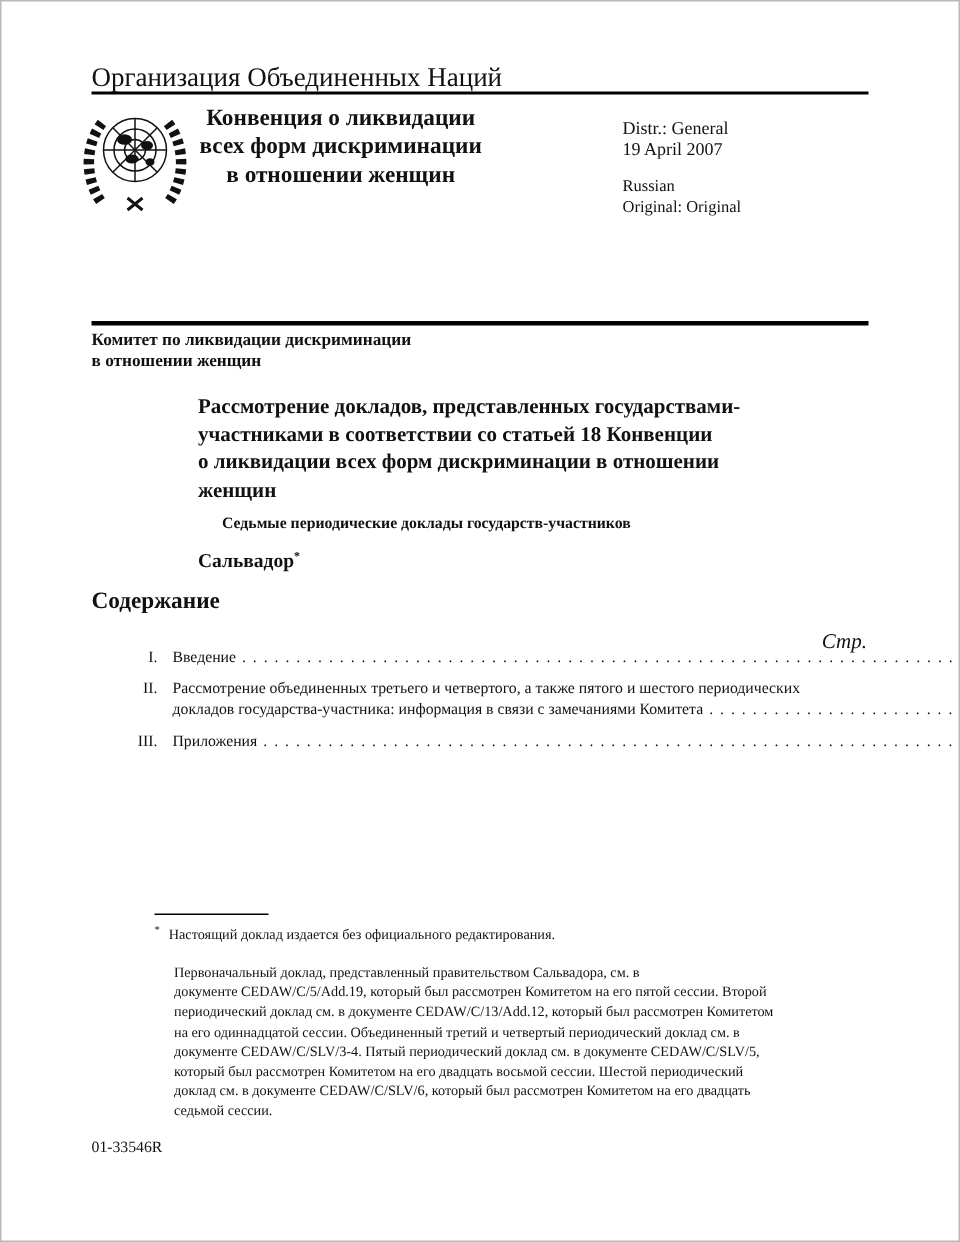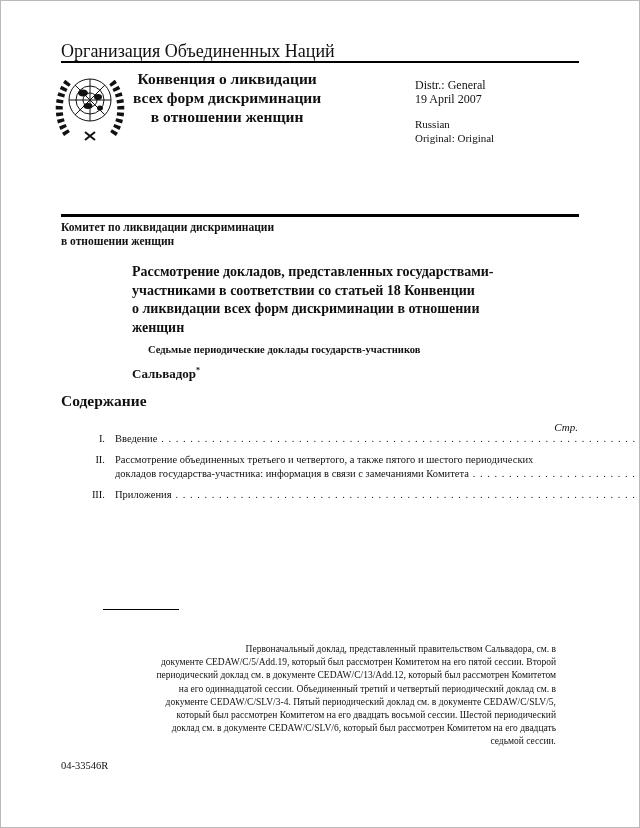--- a/index.html
+++ b/index.html
@@ -26,35 +26,35 @@
   .distr-top { left:415px; top:78px; font-size:12px; line-height:14px; }
   .distr-bottom { left:415px; top:117px; font-size:11px; line-height:14px; }
 
   .committee { left:61px; top:221px; font-weight:bold; font-size:11.5px; line-height:13.5px; }
   .main-heading { left:132px; top:263px; width:400px; font-weight:bold; font-size:14px; line-height:18.5px; }
   .subtitle { left:132px; top:344px; font-weight:bold; font-size:10.5px;margin-left:16px; }
   .country { left:132px; top:366px; font-weight:bold; font-size:13px; }
   .country sup { font-size:8px; }
 
   .toc-heading { left:61px; top:392px; font-weight:bold; font-size:15.5px; }
-  .page-col-label { right:62px; top:421px; font-style:italic; font-size:11px; }
+  .page-col-label { right:62px; top:421px; font-style:italic; font-size:14px; }
 
   .toc { left:61px; right:61px; top:432px; font-size:10.5px; line-height:14px; }
   .toc-row { display:flex; margin-bottom:7px; }
   .toc-num { width:44px; text-align:right; flex:0 0 44px; }
   .toc-content { flex:1; margin-left:10px; }
   .toc-pre:empty { display:none; }
   .toc-last { display:flex; align-items:baseline; }
   .leader { flex:1; overflow:hidden; white-space:nowrap; margin:0 6px 0 4px; }
   .leader::after { content:". . . . . . . . . . . . . . . . . . . . . . . . . . . . . . . . . . . . . . . . . . . . . . . . . . . . . . . . . . . . . . . . . . . . . ."; letter-spacing:1px; }
 
   .fn-rule { left:103px; top:609px; width:76px; height:1px; background:#000; }
   .fn-note { left:103px; top:616px; width:440px; font-size:9.5px; }
   .fn-note sup { font-size:7px; margin-right:6px; }
-  .fn-history { left:116px; top:643px; width:440px; font-size:9.5px; line-height:13.2px;text-align:right; }
+  .fn-history { left:116px; top:643px; width:440px; font-size:9.5px; line-height:13.2px; }
   .doc-number { left:61px; top:760px; font-size:10.5px; }
 </style>
 </head>
 <body>
 
 <div class="page">
 
   <div class="abs org-name">Организация Объединенных Наций</div>
   <div class="abs rule-thin"></div>
 
@@ -138,24 +138,25 @@
         <div class="toc-last">
           <span>Приложения</span>
           <span class="leader"></span>
 
         </div>
       </div>
     </div>
   </div>
 
   <div class="abs fn-rule"></div>
+  <div class="abs fn-note"><sup>*</sup><span>Настоящий доклад издается без официального редактирования.</span></div>
   <div class="abs fn-history pre">Первоначальный доклад, представленный правительством Сальвадора, см. в
 документе CEDAW/C/5/Add.19, который был рассмотрен Комитетом на его пятой сессии. Второй
 периодический доклад см. в документе CEDAW/C/13/Add.12, который был рассмотрен Комитетом
 на его одиннадцатой сессии. Объединенный третий и четвертый периодический доклад см. в
 документе CEDAW/C/SLV/3-4. Пятый периодический доклад см. в документе CEDAW/C/SLV/5,
 который был рассмотрен Комитетом на его двадцать восьмой сессии. Шестой периодический
 доклад см. в документе CEDAW/C/SLV/6, который был рассмотрен Комитетом на его двадцать
 седьмой сессии.</div>
 
-  <div class="abs doc-number">04-33546R</div>
+  <div class="abs doc-number">01-33546R</div>
 
 </div>
 
 </body></html>

